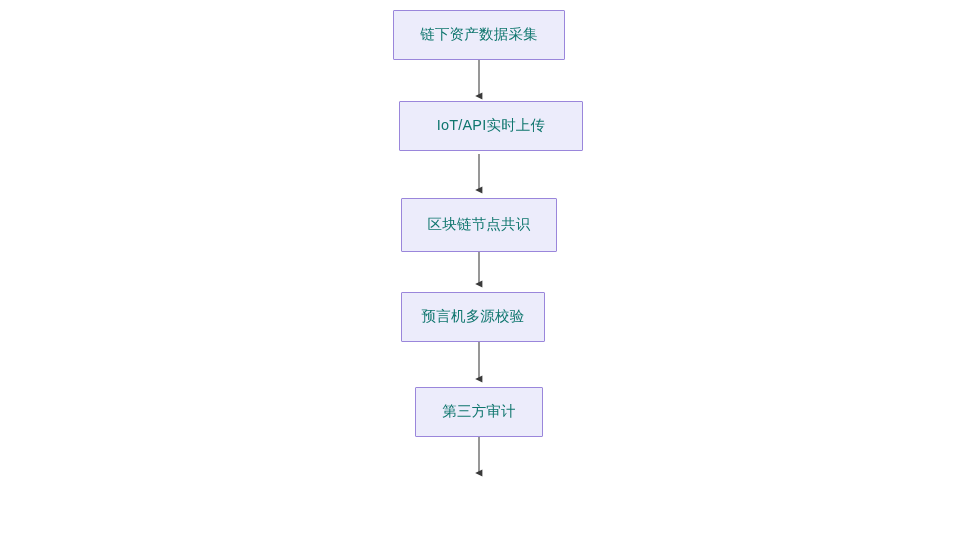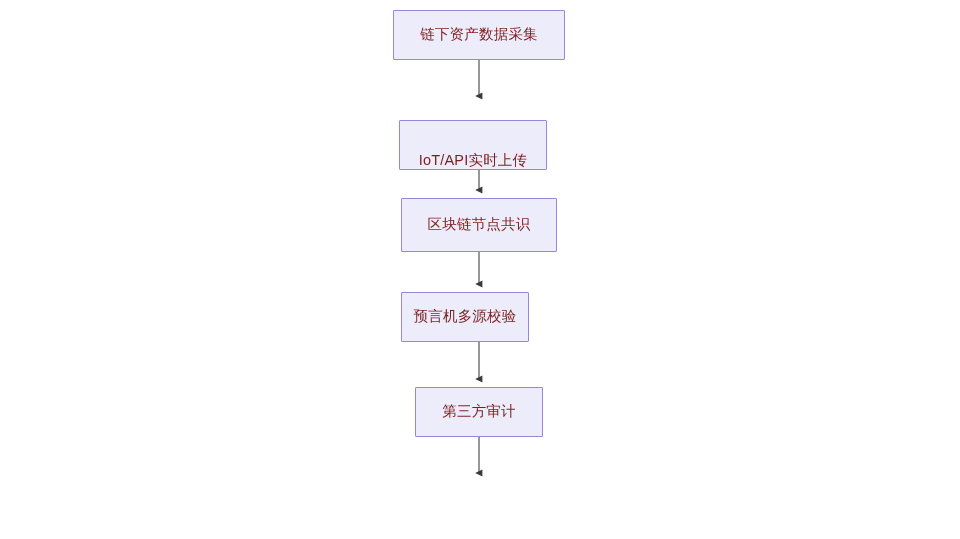--- a/index.html
+++ b/index.html
@@ -26,21 +26,21 @@
     border: 1.6px solid #9A86DB;
     border-radius: 1px;
     display: flex;
     align-items: center;
     justify-content: center;
     text-align: center;
   }
   .node-label {
     font-size: 14.5px;
     line-height: 1.2;
-    color: #7f1d1d;
+    color: #0f766e;
     letter-spacing: 0.2px;
     white-space: nowrap;
     font-family: "Liberation Sans", "DejaVu Sans", sans-serif;
   }
   .edge-layer {
     position: absolute;
     left: 0;
     top: 0;
     width: 960px;
     height: 539px;
@@ -72,29 +72,29 @@
     </g>
     <g>
       <line x1="479" y1="437" x2="479" y2="473" stroke="#6B6B6B" stroke-width="1.4" marker-end="url(#arrowhead)"></line>
     </g>
   </svg>
 
   <div class="node-box" style="left: 393px; top: 10px; width: 172px; height: 50px; background: rgb(236, 236, 251); border-color: rgb(154, 134, 219); color: rgb(38, 38, 38);">
     <span class="node-label">链下资产数据采集</span>
   </div>
 
-  <div class="node-box" style="left: 399px; top: 120px; width: 148px; height: 50px; background: rgb(236, 236, 251); border-color: rgb(154, 134, 219); color: rgb(38, 38, 38); align-items: flex-end;">
+  <div class="node-box" style="left: 399px; top: 101px; width: 184px; height: 50px; background: rgb(236, 236, 251); border-color: rgb(154, 134, 219); color: rgb(38, 38, 38);">
     <span class="node-label">IoT/API实时上传</span>
   </div>
 
   <div class="node-box" style="left: 401px; top: 198px; width: 156px; height: 54px; background: rgb(236, 236, 251); border-color: rgb(154, 134, 219); color: rgb(38, 38, 38);">
     <span class="node-label">区块链节点共识</span>
   </div>
 
-  <div class="node-box" style="left: 401px; top: 292px; width: 128px; height: 50px; background: rgb(236, 236, 251); border-color: rgb(154, 134, 219); color: rgb(38, 38, 38);">
+  <div class="node-box" style="left: 401px; top: 292px; width: 144px; height: 50px; background: rgb(236, 236, 251); border-color: rgb(154, 134, 219); color: rgb(38, 38, 38);">
     <span class="node-label">预言机多源校验</span>
   </div>
 
   <div class="node-box" style="left: 415px; top: 387px; width: 128px; height: 50px; background: rgb(236, 236, 251); border-color: rgb(154, 134, 219); color: rgb(38, 38, 38); justify-content: center;">
     <span class="node-label">第三方审计</span>
   </div>
 
 
 </div>
 

